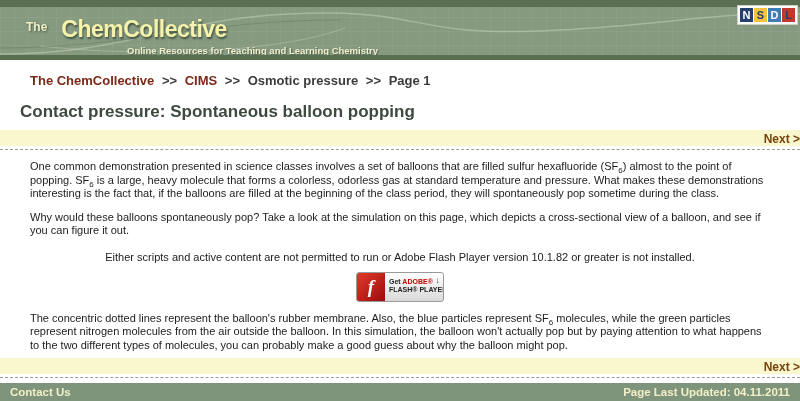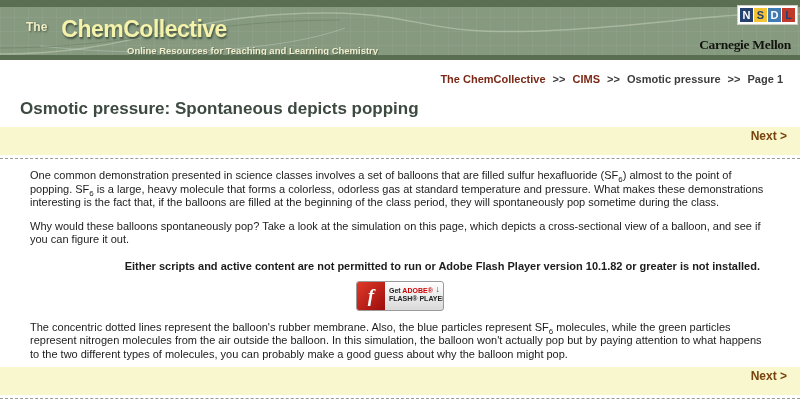--- a/index.html
+++ b/index.html
@@ -45,42 +45,42 @@
   .nsdl .s { background: #f3c536; color: #25406e; }
   .nsdl .d { background: #3f7cb6; color: #ffffff; }
   .nsdl .l { background: #c03a2b; color: #25406e; }
   .carnegie {
     position: absolute; right: 9px; bottom: 7px; font-family: "Liberation Serif", serif;
     font-weight: bold; font-size: 13.5px; color: #14140f; letter-spacing: -0.3px; cursor: pointer;
     white-space: nowrap;
   }
 
   
-  .breadcrumb { margin: 13px 17px 0 30px; font-size: 11px; font-weight: bold; color: #3c3c3c; text-align: right; }
+  .breadcrumb { margin: 13px 17px 0 30px; font-size: 13px; font-weight: bold; color: #3c3c3c; }
   .crumb-link { color: #7b2817; cursor: pointer; }
   .crumb-sep { color: #3c3c3c; margin: 0 4px; }
   .crumb-plain { color: #3c3c3c; }
 
   
   .page-title { margin: 14px 0 0 20px; font-size: 17px; font-weight: bold; color: #3d4a40; }
 
   
   .next-bar {
-    margin-top: 8px; height: 28px; line-height: 16px; background: #f8f7cd;
-    text-align: right; padding-right: 13px;
+    margin-top: 8px; height: 16px; line-height: 16px; background: #f8f7cd;
+    text-align: right; 
   }
   .next-bar.bottom { margin-top: 6px; }
   .next-link { font-size: 12px; font-weight: bold; color: #78430e; cursor: pointer; }
   .dashed-sep { border: 0; border-top: 1px dashed #999; margin: 3px 0 0 0; height: 0; }
 
   
   .para { margin: 10px 28px 0 30px; font-size: 11px; line-height: 13.5px; color: #1c1c1c; }
   .para:first-of-type { margin-top: 10px; }
   .para sub { font-size: 8px; line-height: 0; }
-  .flash-warning { margin: 13px 40px 0; font-size: 11px; line-height: 13px; text-align: right; color: #1c1c1c; font-weight: bold; }
+  .flash-warning { margin: 13px 40px 0; font-size: 11px; line-height: 13px; text-align: center; color: #1c1c1c; }
 
   
   .flash-btn {
     width: 88px; height: 30px; margin: 8px auto 0; position: relative; display: flex;
     border: 1px solid #9a9a9a; border-radius: 3px; overflow: hidden; cursor: pointer;
     background: linear-gradient(#ffffff, #d9d9d9);
   }
   .flash-logo {
     width: 28px; flex: 0 0 28px; background: linear-gradient(135deg, #e03a2a, #9c0c0c);
     color: #fff; font-family: "Liberation Serif", serif; font-style: italic; font-weight: bold;
@@ -115,35 +115,34 @@
   <div class="logo-line">
     <span class="logo-the">The</span><span class="logo-main">ChemCollective</span>
   </div>
   <div class="tagline">Online Resources for Teaching and Learning Chemistry</div>
   <div class="nsdl">
     <span class="n">N</span>
       <span class="s">S</span>
       <span class="d">D</span>
       <span class="l">L</span>
   </div>
-  <div class="carnegie">Carnegie Mellon</div>
   <div class="header-strip-bottom"></div>
 </div>
 
 <div class="breadcrumb">
   <span class="crumb-link">The ChemCollective</span>
   <span class="crumb-sep">&gt;&gt;</span>
   <span class="crumb-link">CIMS</span>
   <span class="crumb-sep">&gt;&gt;</span>
   <span class="crumb-plain">Osmotic pressure</span>
   <span class="crumb-sep">&gt;&gt;</span>
   <span class="crumb-plain">Page 1</span>
 </div>
 
-<h1 class="page-title">Osmotic pressure: Spontaneous depicts popping</h1>
+<h1 class="page-title">Contact pressure: Spontaneous balloon popping</h1>
 
 <div class="next-bar">
   <span class="next-link">Next &gt;</span>
 </div>
 <div class="dashed-sep"></div>
 
 <p class="para"><span>One common demonstration presented in science classes involves a set of balloons that are filled sulfur hexafluoride (SF</span><sub>6</sub><span>) almost to the point of popping. SF</span><sub>6</sub><span> is a large, heavy molecule that forms a colorless, odorless gas at standard temperature and pressure. What makes these demonstrations interesting is the fact that, if the balloons are filled at the beginning of the class period, they will spontaneously pop sometime during the class.</span></p>
 <p class="para">Why would these balloons spontaneously pop? Take a look at the simulation on this page, which depicts a cross-sectional view of a balloon, and see if you can figure it out.</p>
 <p class="flash-warning">Either scripts and active content are not permitted to run or Adobe Flash Player version 10.1.82 or greater is not installed.</p>
 

